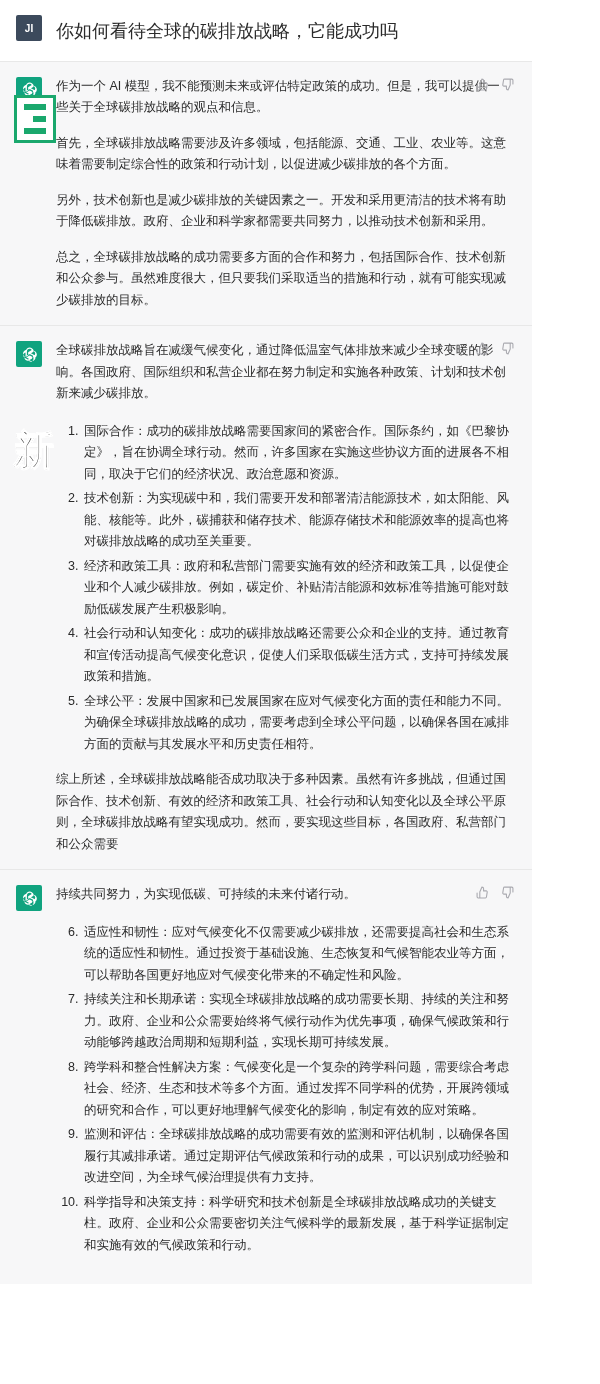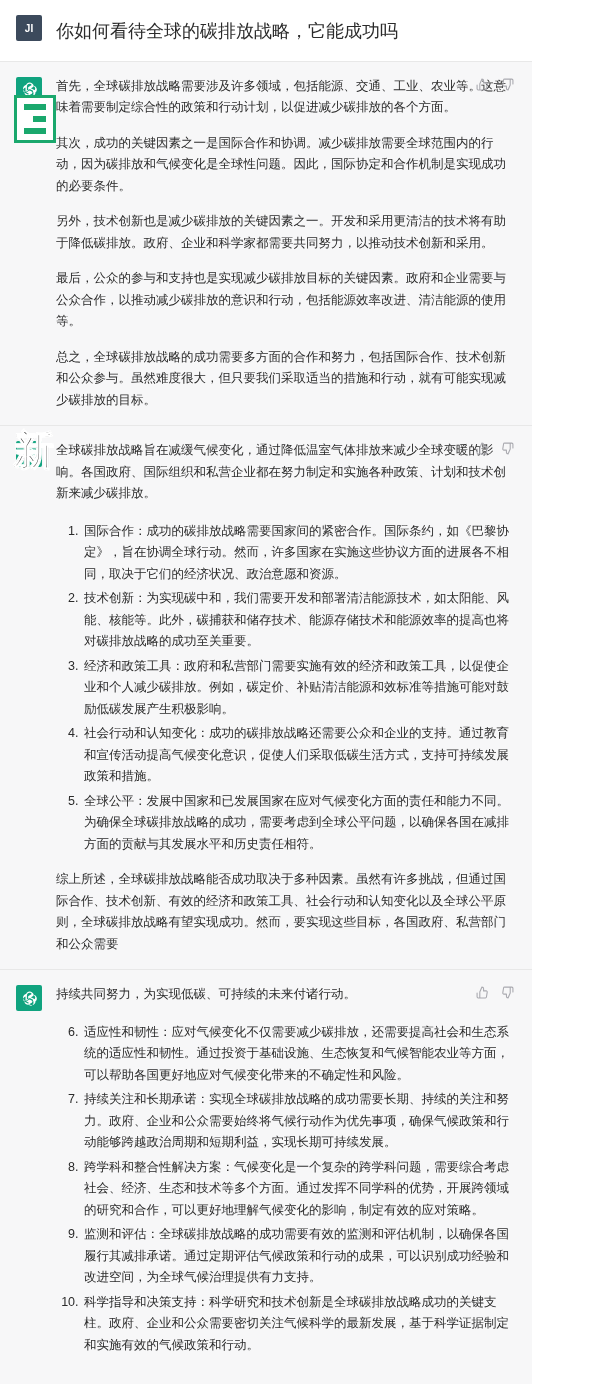--- a/index.html
+++ b/index.html
@@ -123,24 +123,23 @@
   </div>
   <div class="divider"></div>
 
   <div class="msg assistant">
     <div class="avatar bot">
       <svg viewBox="0 0 24 24" fill="#ffffff" aria-hidden="true">
         <path d="M12 2.2c-2.2 0-4.1 1.4-4.8 3.4-2 .3-3.6 1.8-4.1 3.7-.5 2 .2 4 1.8 5.2-.5 2 .2 4.1 1.8 5.3 1.6 1.2 3.8 1.3 5.5.2 1.5 1.4 3.7 1.7 5.5.8 1.8-.9 2.9-2.8 2.7-4.8 1.6-1.2 2.3-3.2 1.8-5.2-.5-2-2.1-3.4-4.1-3.7C17.3 3.9 14.8 2.2 12 2.2zm0 1.8c1.3 0 2.5.6 3.2 1.6l-4.6 2.7c-.3.2-.5.5-.5.9v5.4l-1.8-1V7.9c0-2.1 1.7-3.9 3.7-3.9zm5.1 3.3c1.3.2 2.4 1.1 2.8 2.3.4 1.2.1 2.5-.9 3.4-.1-.1-.2-.1-.3-.2l-4.6-2.7-1.8 1.1 4.7 2.7v2.1l-4.6-2.7-4.7 2.7v-2.1l4.7-2.7 4.7-2.7V7.3zM6.4 9.2v5.4c0 .4.2.7.5.9l4.6 2.7-1.8 1-4.6-2.7c-1.8-1-2.4-3.3-1.4-5.1.6-1 1.6-1.8 2.7-2.2zm11.2 6.6v2.7c0 2.1-1.7 3.7-3.7 3.7-1.3 0-2.5-.6-3.2-1.6l4.6-2.7c.3-.2.5-.5.5-.9v-1.2h1.8z"></path>
       </svg>
     </div>
     <div class="body">
+      <p>作为一个 AI 模型，我不能预测未来或评估特定政策的成功。但是，我可以提供一些关于全球碳排放战略的观点和信息。</p>
       <p>首先，全球碳排放战略需要涉及许多领域，包括能源、交通、工业、农业等。这意味着需要制定综合性的政策和行动计划，以促进减少碳排放的各个方面。</p>
-      <p>其次，成功的关键因素之一是国际合作和协调。减少碳排放需要全球范围内的行动，因为碳排放和气候变化是全球性问题。因此，国际协定和合作机制是实现成功的必要条件。</p>
       <p>另外，技术创新也是减少碳排放的关键因素之一。开发和采用更清洁的技术将有助于降低碳排放。政府、企业和科学家都需要共同努力，以推动技术创新和采用。</p>
-      <p>最后，公众的参与和支持也是实现减少碳排放目标的关键因素。政府和企业需要与公众合作，以推动减少碳排放的意识和行动，包括能源效率改进、清洁能源的使用等。</p>
       <p>总之，全球碳排放战略的成功需要多方面的合作和努力，包括国际合作、技术创新和公众参与。虽然难度很大，但只要我们采取适当的措施和行动，就有可能实现减少碳排放的目标。</p>
     </div>
     <div class="feedback">
       <span class="fb-icon">
         <svg viewBox="0 0 24 24" fill="none" stroke="#a9a9af" stroke-width="2" stroke-linecap="round" stroke-linejoin="round">
           <path d="M7 22V11M2 13v7a2 2 0 0 0 2 2h13.3a2 2 0 0 0 2-1.7l1.4-9a2 2 0 0 0-2-2.3H14V5a3 3 0 0 0-3-3l-4 9"></path>
         </svg>
       </span>
       <span class="fb-icon">
         <svg viewBox="0 0 24 24" fill="none" stroke="#a9a9af" stroke-width="2" stroke-linecap="round" stroke-linejoin="round">

